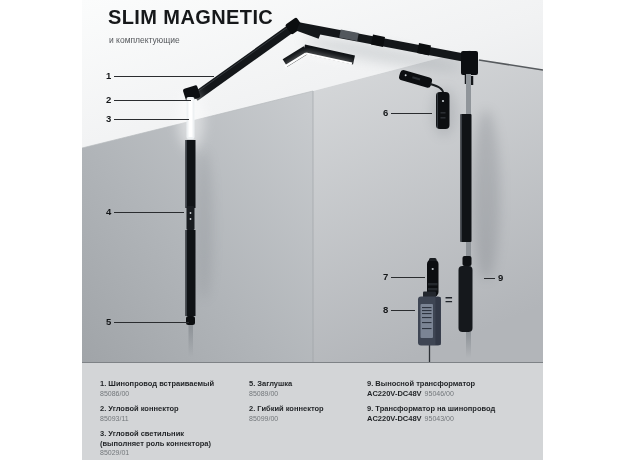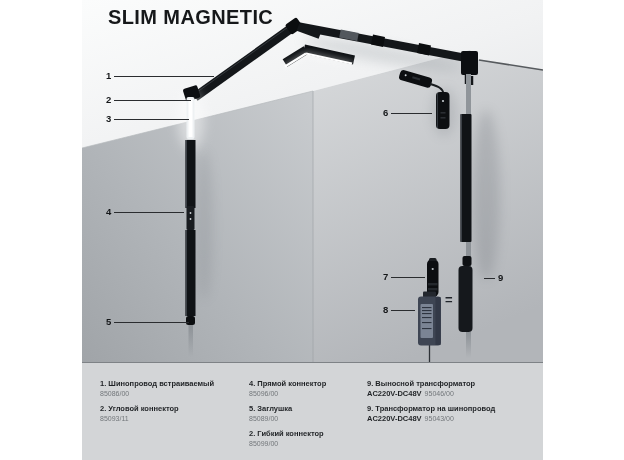--- a/index.html
+++ b/index.html
@@ -173,20 +173,21 @@
           <rect x="340" y="310" width="9.5" height="1.1" fill="#2e3440"></rect>
           <rect x="340" y="313" width="9.5" height="1.1" fill="#2e3440"></rect>
           <rect x="340" y="317" width="9.5" height="1.1" fill="#2e3440"></rect>
           <rect x="340" y="322" width="9.5" height="1.1" fill="#2e3440"></rect>
           <rect x="340" y="328" width="9.5" height="1.1" fill="#2e3440"></rect>
         </g>
       </svg>
 
       <div class="title">SLIM MAGNETIC</div>
       <div class="subtitle">
+        <div>и комплектующие</div>
       </div>
 
       <div class="callout" style="left:24px; top:70px;">
         <span class="co-num">1</span>
         <span class="co-line" style="width:100px;"></span>
       </div>
       <div class="callout" style="left:24px; top:94px;">
         <span class="co-num">2</span>
         <span class="co-line" style="width:77px;"></span>
       </div>
@@ -225,26 +226,26 @@
     <div class="legend">
       <div class="col col-1">
         <div class="li">
           <div class="li-name">1. Шинопровод встраиваемый</div>
           <div class="li-sub"><span class="li-code">85086/00</span></div>
         </div>
         <div class="li">
           <div class="li-name">2. Угловой коннектор</div>
           <div class="li-sub"><span class="li-code">85093/11</span></div>
         </div>
+        <div class="li">
+          <div class="li-name">3. Угловой светильник (выполняет роль коннектора)</div>
+          <div class="li-sub"><span class="li-code">85029/01</span></div>
+        </div>
       </div>
       <div class="col col-2">
-        <div class="li">
-          <div class="li-name">4. Прямой коннектор</div>
-          <div class="li-sub"><span class="li-code">85096/00</span></div>
-        </div>
         <div class="li">
           <div class="li-name">5. Заглушка</div>
           <div class="li-sub"><span class="li-code">85089/00</span></div>
         </div>
         <div class="li">
           <div class="li-name">2. Гибкий коннектор</div>
           <div class="li-sub"><span class="li-code">85099/00</span></div>
         </div>
       </div>
       <div class="col col-3">

